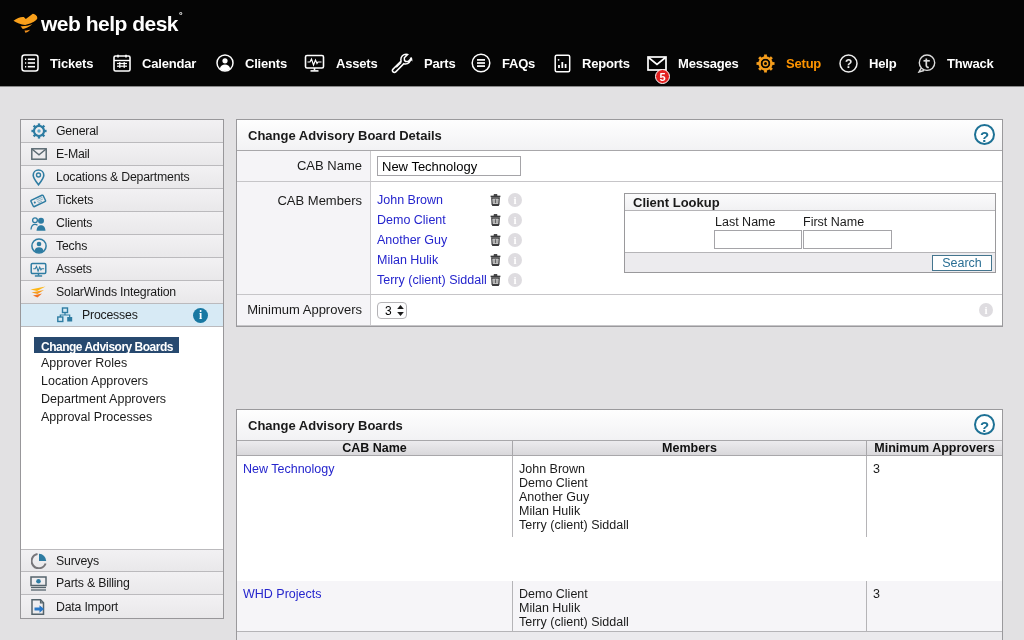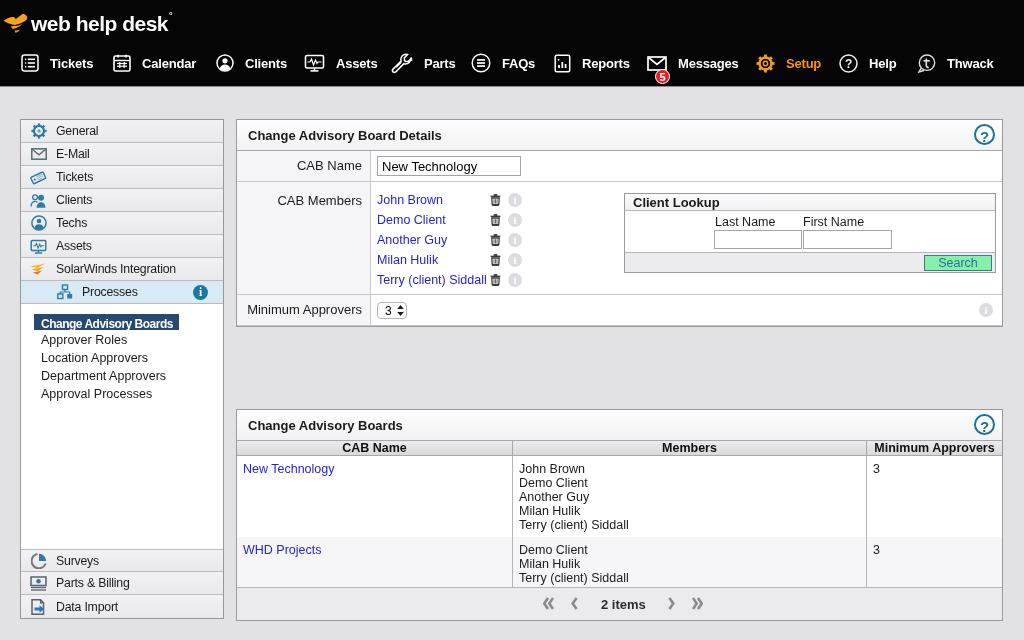--- a/index.html
+++ b/index.html
@@ -1,21 +1,21 @@
 <!DOCTYPE html>
 <html><head>
 <meta charset="utf-8">
 <style>
 * { margin:0; padding:0; box-sizing:border-box; }
 html,body { width:1024px; height:640px; overflow:hidden; }
 body { font-family:"Liberation Sans", sans-serif; background:#e2e1e3; position:relative; }
 
 
 #hdr { position:absolute; left:0; top:0; width:1024px; height:87px; background:#050505; border-bottom:1px solid #8a8a8a; }
-#logo { position:absolute; left:3px; top:11px; display:flex; align-items:center; height:24px;justify-content:center; }
+#logo { position:absolute; left:13px; top:11px; display:flex; align-items:center; height:24px;justify-content:center; }
 #logotext { color:#fff; font-weight:bold; font-size:21px; letter-spacing:-0.5px; margin-left:2px; }
 .navitem { position:absolute; top:53px; height:20px; display:flex; align-items:center; color:#fff; font-weight:bold; font-size:13px; letter-spacing:-0.2px; }
 .navitem svg { display:block; }
 .nlabel { margin-left:11px; }
 
 
 #side { position:absolute; left:20px; top:119px; width:204px; height:500px; background:#fff; border:1px solid #98979a; display:flex; flex-direction:column; }
 .srow { height:23px; flex:none; display:flex; align-items:center; background:linear-gradient(#f2f1f3,#e9e8ea); border-bottom:1px solid #bbbabd; font-size:12.3px; letter-spacing:-0.2px; color:#1b1b1b; }
 .srow .sic { width:17px; height:17px; margin-left:9px; margin-right:9px; flex:none; display:flex; align-items:center; justify-content:center; }
 .srow.hl { background:#d7eaf5;padding-left:26px; }
@@ -43,41 +43,41 @@
 .memrow .ibtn { position:absolute; left:133px; top:2px; }
 .ibtn { width:14px; height:14px; border-radius:50%; background:#dedce0; color:#fff; font-family:"Liberation Serif",serif; font-weight:bold; font-size:11px; text-align:center; line-height:14px; margin-left:4px; }
 
 
 #lookup { position:absolute; left:253px; top:11px; width:372px; border:1px solid #9a999c; background:#fff; }
 #lookup .lkhead { height:17px; border-bottom:1px solid #b5b4b7; background:linear-gradient(#fbfbfc,#f1f1f3); font-size:13px; font-weight:bold; color:#1a1a1a; padding-left:8px; line-height:17px; }
 #lookup .lkbody { height:42px; position:relative; border-bottom:1px solid #b5b4b7; }
 #lookup .lkfoot { height:19px; background:#ecebee; position:relative; }
 .lklabel { position:absolute; top:4px; font-size:12.5px; color:#1b1b1b; }
 .lkin { position:absolute; top:19px; height:19px; border:1px solid #a5a4a8; }
-.searchbtn { position:absolute; right:3px; top:2px; width:68px; height:16px; border:1px solid #44758e; background:#86efac; color:#2a6f94; font-size:12.5px; text-align:center; line-height:15px; }
+.searchbtn { position:absolute; right:3px; top:2px; width:60px; height:16px; border:1px solid #44758e; background:#ffffff; color:#2a6f94; font-size:12.5px; text-align:center; line-height:15px; }
 
 
 .sel3 { position:absolute; left:140px; top:7px; width:30px; height:17px; border:1px solid #b4b3b6; border-radius:4px; background:#fdfdfe; font-size:12px; color:#000; display:flex; align-items:center; }
 .sel3 .n { margin-left:7px; }
 
 
 .pfoot { height:36px; background:#e9e8ea; border-top:1px solid #b9b8bb; position:relative; }
 .btn { position:absolute; top:6px; height:26px; border:1px solid #36708f; border-radius:2px; background:linear-gradient(#fefefe,#f1f1f2); color:#26688e; font-size:15px; text-align:center; line-height:24px; }
 .btn.save { background:linear-gradient(#2b7ba8,#175d88); color:#fff; border-color:#14516f; font-weight:bold; }
 
 
 .thead { height:15px;  background:linear-gradient(#ecebee,#d9d8db); border-bottom:1px solid #a8a7aa; display:flex; font-size:12.5px; font-weight:bold; color:#111; }
 .thead div { text-align:center; line-height:15px; }
 .tc1 { width:276px; border-right:1px solid #a8a7aa; }
 .tc2 { width:354px; border-right:1px solid #a8a7aa; }
 .tc3 { flex:1; }
 .trow { display:flex; font-size:12.5px; color:#1b1b1b; }
 .trow .tc1, .trow .tc2 { border-right:1px solid #b5b4b7; }
 .trow div { text-align:left; padding:6px 0 0 6px; line-height:14px; }
-.trow.alt { background:#f6f5f8; }
+.trow.alt { background:#f6f5f8;margin-top:44px; }
 .tfoot { height:33px; background:#ebeaed; border-top:1px solid #b5b4b7; font-size:13px; color:#333; }
 </style>
 </head>
 <body>
 
 <div id="hdr">
   <div id="logo">
     <svg width="26" height="21" viewBox="0 0 26 21" style="margin-top:1px;">
       <path d="M0.5 7.8 C4 5 8 3.5 10.8 4 L12.8 5.9 L19.8 0.8 C23 1.4 24.8 3.6 24.2 5.8 C22 9.2 16 11.2 12.2 11.9 C8 11.6 3.6 10 0.5 7.8 Z" fill="#f9a01b"></path>
       <path d="M7.5 13.2 C11.5 13.4 16 12.6 19.5 11 C16.5 14.2 12 15.8 9.8 16 Z" fill="#f9a01b"></path>
@@ -219,20 +219,26 @@
           <circle cx="9.5" cy="9.5" r="2" fill="#5da8c8"></circle>
         </svg>
       </span>General</div>
   <div class="srow"><span class="sic">
         <svg width="16" height="12" viewBox="0 0 16 12" fill="none" stroke="#5b6a72">
           <rect x="0.8" y="0.8" width="14.4" height="10.4" stroke-width="1.5"></rect>
           <path d="M1.2 1.2 L8 6.8 L14.8 1.2" stroke-width="1.4"></path>
         </svg>
       </span>E-Mail</div>
   <div class="srow"><span class="sic">
+        <svg width="13" height="17" viewBox="0 0 13 17" fill="none" stroke="#2e7ca2">
+          <path d="M6.5 1 C3.5 1 1.2 3.3 1.2 6.2 C1.2 9 4.5 13.2 6.5 15.8 C8.5 13.2 11.8 9 11.8 6.2 C11.8 3.3 9.5 1 6.5 1 Z" stroke-width="1.6"></path>
+          <circle cx="6.5" cy="6" r="2" stroke-width="1.4"></circle>
+        </svg>
+      </span>Locations &amp; Departments</div>
+  <div class="srow"><span class="sic">
         <svg width="17" height="15" viewBox="0 0 17 15">
           <g transform="rotate(-25 8 8)">
             <rect x="1.5" y="4.5" width="13.5" height="7" rx="1" fill="none" stroke="#2e7ca2" stroke-width="1.5"></rect>
             <circle cx="4.5" cy="8" r="1" fill="#2e7ca2"></circle>
             <line x1="7" y1="6.5" x2="13.5" y2="6.5" stroke="#8fb6c9" stroke-width="1"></line>
             <line x1="7" y1="8.2" x2="13.5" y2="8.2" stroke="#8fb6c9" stroke-width="1"></line>
             <line x1="7" y1="9.9" x2="11.5" y2="9.9" stroke="#8fb6c9" stroke-width="1"></line>
           </g>
         </svg>
       </span>Tickets</div>

